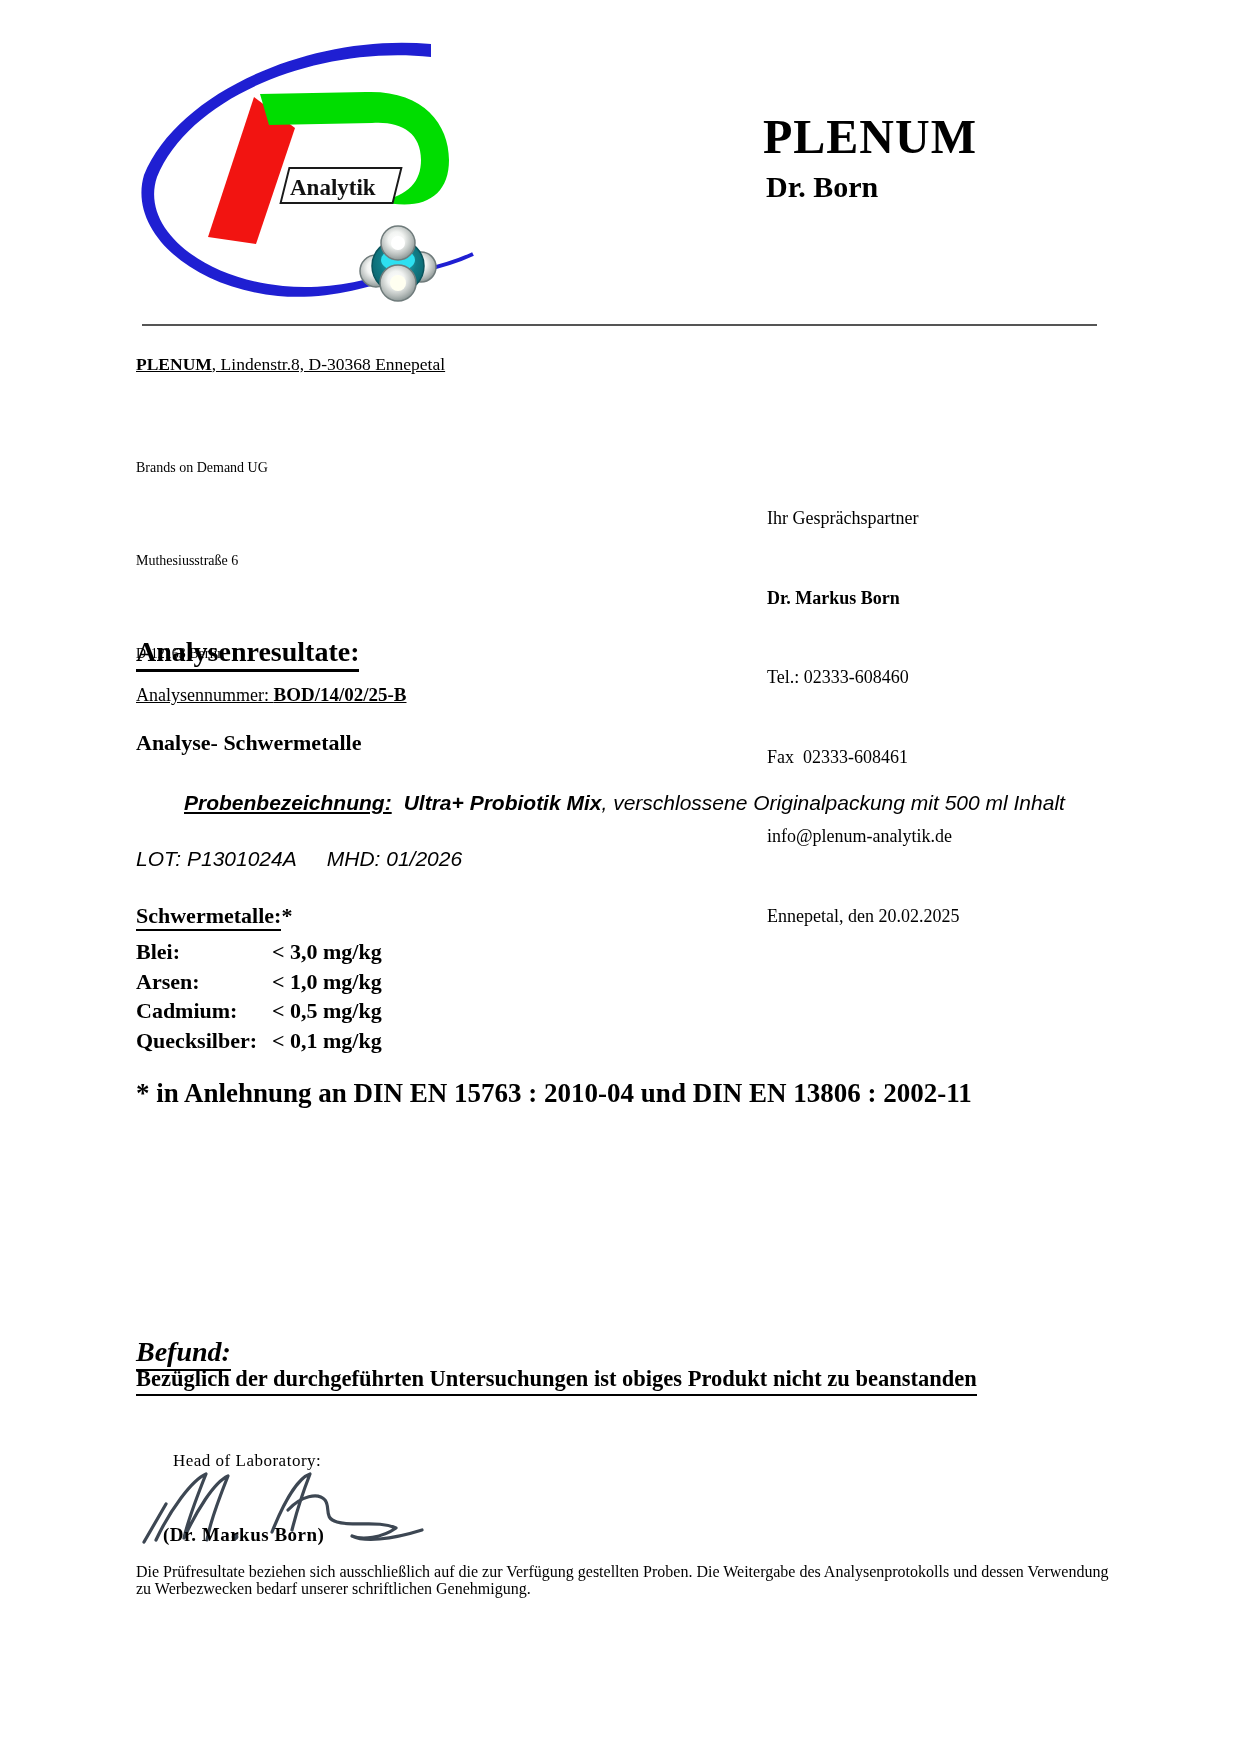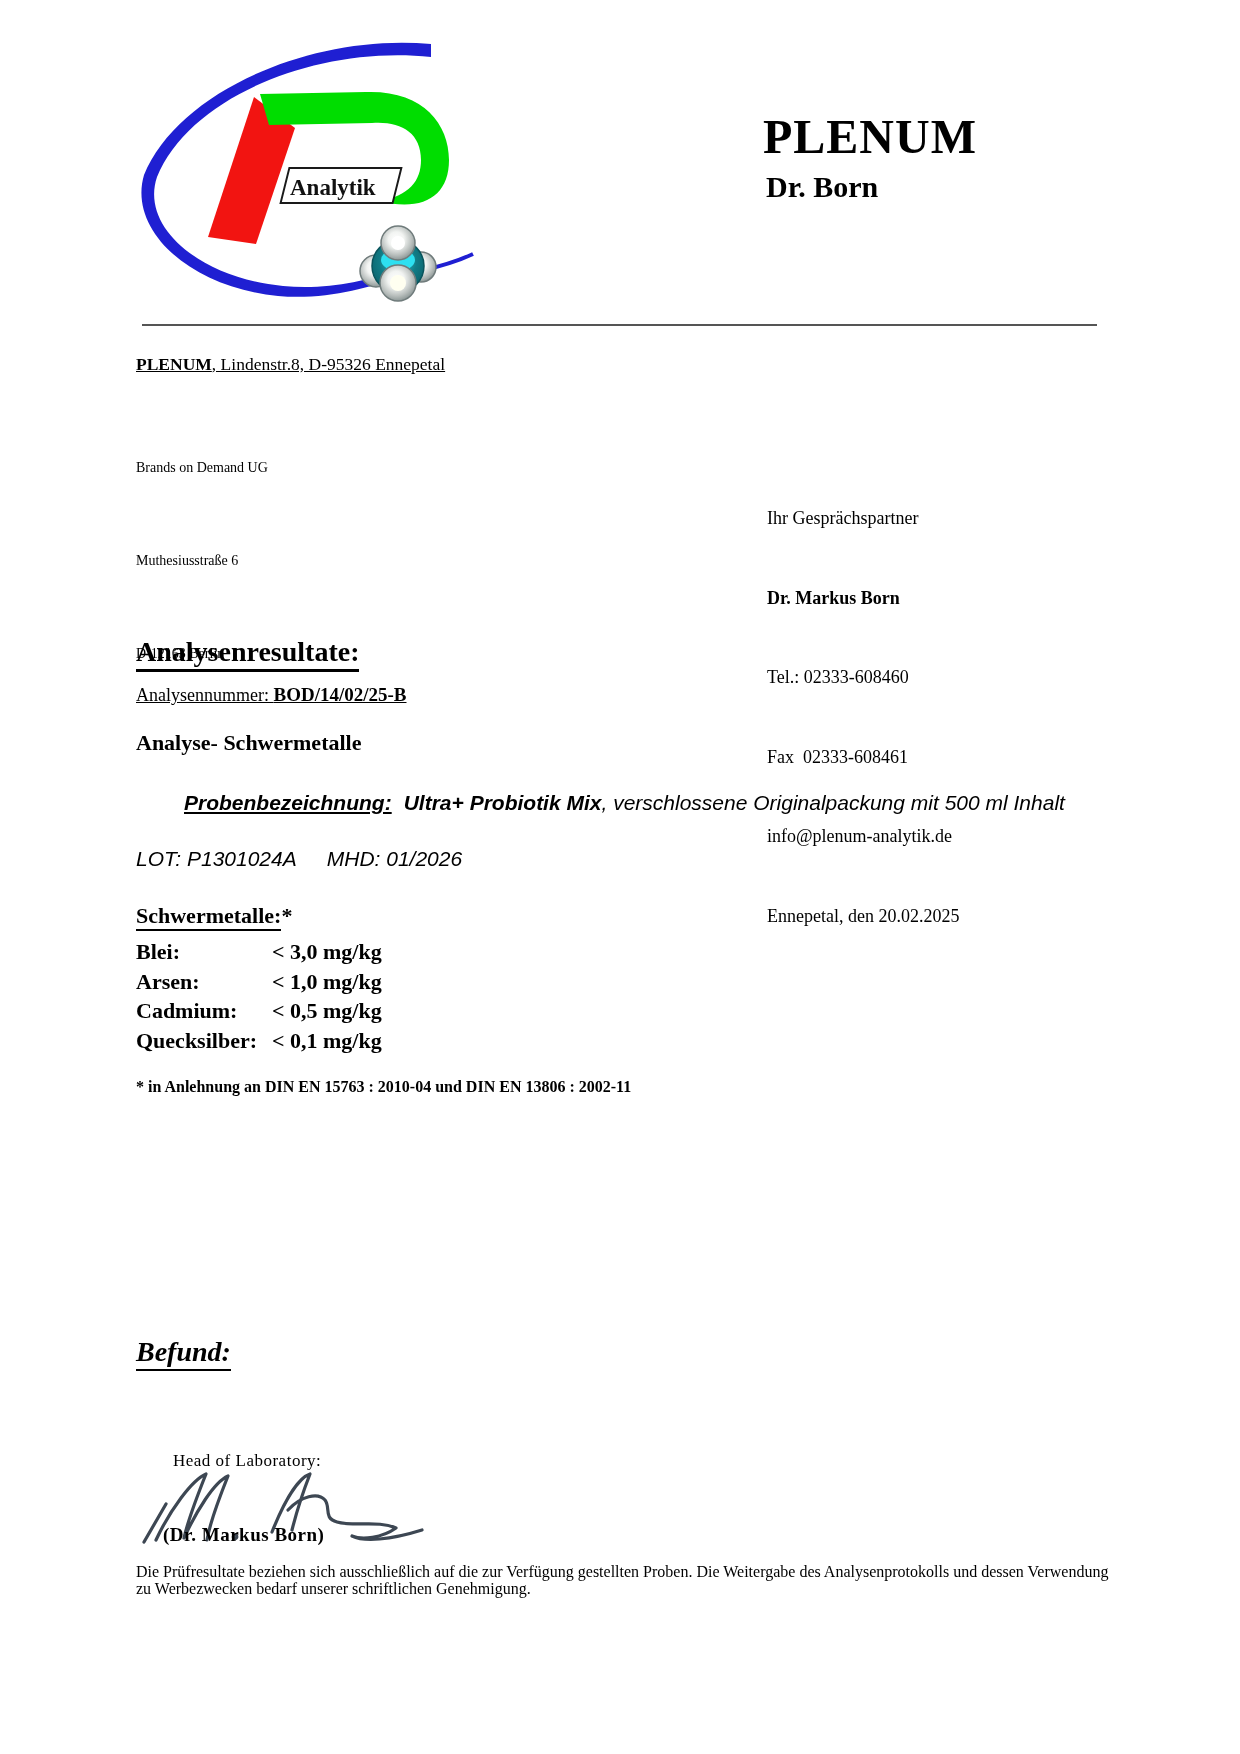--- a/index.html
+++ b/index.html
@@ -27,21 +27,21 @@
   .sample-line{left:136px;top:791px;font-size:21px;font-family:"Liberation Sans",sans-serif;font-style:italic;white-space:pre;margin-left:48px;}
   .sample-line .lbl{font-weight:bold;text-decoration:underline;}
   .sample-line .name{font-weight:bold;margin-left:12px;}
   .lot-line{left:136px;top:847px;font-size:21px;font-family:"Liberation Sans",sans-serif;font-style:italic;white-space:pre;}
   .lot-line .mhd{margin-left:30px;}
   
   .metals-heading{left:136px;top:903px;font-size:22px;font-weight:bold;}
   .metals-heading .u{border-bottom:2.5px solid #000;padding-bottom:1px;}
   .metals-table{left:136px;top:937px;font-size:22px;font-weight:bold;line-height:29.5px;}
   .metal-row{display:grid;grid-template-columns:136px auto;}
-  .metals-footnote{left:136px;top:1078px;font-size:16px;font-weight:bold;}
+  .metals-footnote{left:136px;top:1078px;font-size:27px;font-weight:bold;}
   
   .befund-heading{left:136px;top:1336px;font-size:28px;font-weight:bold;font-style:italic;border-bottom:2px solid #000;padding-bottom:1px;}
   .befund-statement{left:136px;top:1366px;font-size:22.5px;font-weight:bold;border-bottom:2px solid #000;padding-bottom:2px;}
   
   .sig-title{left:173px;top:1451px;font-size:17px;letter-spacing:0.5px;}
   .sig-svg{left:138px;top:1466px;width:300px;height:86px;}
   .sig-name{left:163px;top:1524px;font-size:19px;letter-spacing:0.5px;font-weight:bold;}
   
   .footer-note{left:136px;top:1563px;width:975px;font-size:16px;line-height:17px;}
   .logo svg, .sig-svg svg{display:block;width:100%;height:100%;}
@@ -91,21 +91,21 @@
         <circle cx="270" cy="210" r="7" fill="#ffffff"></circle>
         <circle cx="270" cy="250" r="8" fill="#fffff0"></circle>
       </g>
     </svg>
   </div>
 
   <div class="abs brand-title">PLENUM</div>
   <div class="abs brand-sub">Dr. Born</div>
   <div class="abs header-rule"></div>
 
-  <div class="abs sender-line"><b>PLENUM</b><span>, Lindenstr.8, D-95326 Ennepetal</span></div>
+  <div class="abs sender-line"><b>PLENUM</b><span>, Lindenstr.8, D-30368 Ennepetal</span></div>
 
   <div class="abs recipient">
     <div>Brands on Demand UG</div>
     <div>Muthesiusstraße 6</div>
     <div>D-12163 Berlin</div>
   </div>
 
   <div class="abs contact">
     <div>Ihr Gesprächspartner</div>
     <div class="bold">Dr. Markus Born</div>
@@ -139,20 +139,21 @@
     </div>
     <div class="metal-row">
       <span>Quecksilber:</span>
       <span>&lt; 0,1 mg/kg</span>
     </div>
   </div>
 
   <div class="abs metals-footnote">* in Anlehnung an DIN EN 15763 : 2010-04 und DIN EN 13806 : 2002-11</div>
 
   <div class="abs befund-heading">Befund:</div>
+  <div class="abs befund-statement">Bezüglich der durchgeführten Untersuchungen ist obiges Produkt nicht zu beanstanden</div>
 
   <div class="abs sig-title">Head of Laboratory:</div>
   <div class="abs sig-svg">
     <svg viewBox="0 0 300 86" xmlns="http://www.w3.org/2000/svg">
       <g fill="none" stroke="#3d4753" stroke-width="3.2" stroke-linecap="round" stroke-linejoin="round">
         <path d="M6,76 L28,38"></path>
         <path d="M18,74 C32,44 54,14 68,8 C60,28 50,54 46,72 C58,46 76,16 90,10 C82,30 72,56 69,74"></path>
         <path d="M97,69 a1.8,1.8 0 1 0 0.1,0"></path>
         <path d="M134,66 C146,36 160,12 172,8 C165,26 158,48 154,64"></path>
         <path d="M150,44 C163,30 180,26 187,34 C193,42 185,52 199,56 C217,61 240,54 258,62 C244,72 224,74 214,70 C226,76 252,74 284,64"></path>

